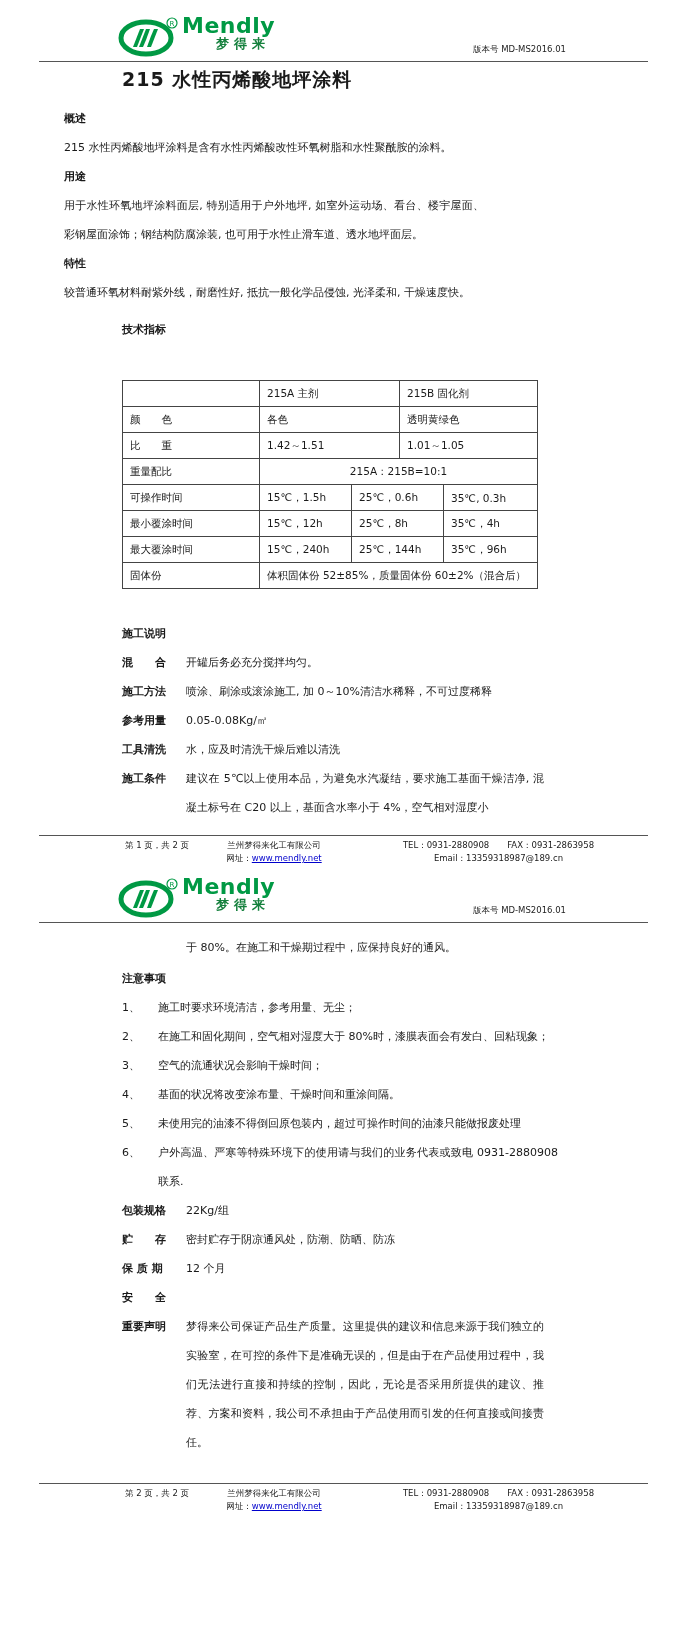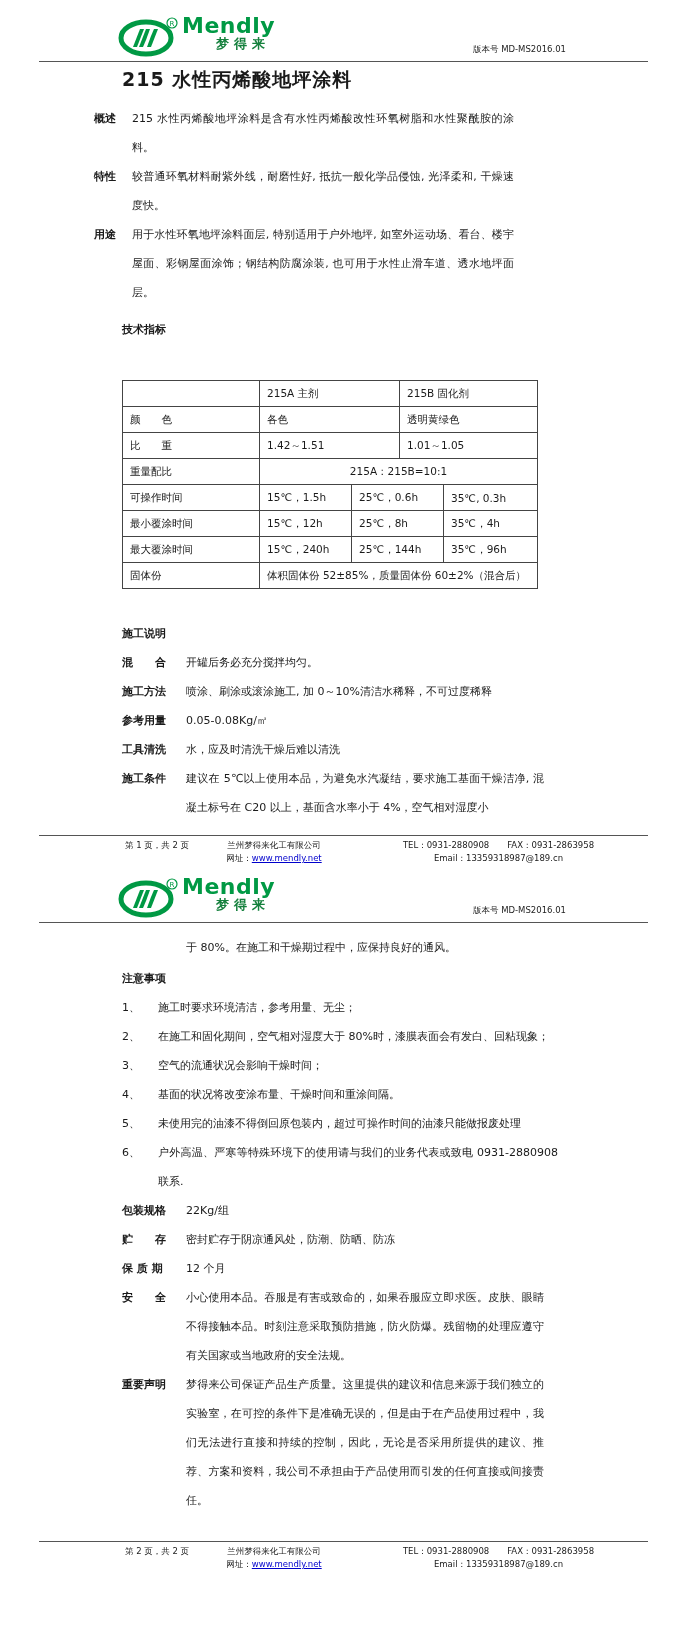--- a/index.html
+++ b/index.html
@@ -28,21 +28,21 @@
     font-size:13px; letter-spacing:5px; margin:1px 0 0 34px; line-height:14px;
   }
   .version { font-size:8.5px; color:#222; padding-bottom:2px; }
   .header-rule { border:none; border-top:1.5px solid #555; margin:0 39px; }
 
   
   .doc-title {
     font-size:19px; font-weight:bold; letter-spacing:1px;
     margin:5px 16px 11px 122px;
   }
-  .sec { display:flex; margin:0 0 0 94px; width:420px; }
+  .sec { display:flex; margin:0 0 0 64px; width:420px;flex-direction:column; }
   .sec-label { font-weight:bold; width:38px; flex-shrink:0; line-height:29px; }
   .sec-text { flex:1; line-height:29px; text-align:justify; }
   .heading { font-weight:bold; margin:8px 0 0 122px; line-height:29px; }
 
   
   table.tech {
     border-collapse:collapse; margin:36px 0 0 122px;
     width:416px; font-size:10.5px;
   }
   table.tech td {
@@ -101,26 +101,26 @@
     </div>
     <hr class="header-rule">
 
     <div class="doc-title">215 水性丙烯酸地坪涂料</div>
 
     <div class="sec">
       <span class="sec-label">概述</span>
       <span class="sec-text">215 水性丙烯酸地坪涂料是含有水性丙烯酸改性环氧树脂和水性聚酰胺的涂料。</span>
     </div>
     <div class="sec">
+      <span class="sec-label">用途</span>
+      <span class="sec-text">用于水性环氧地坪涂料面层, 特别适用于户外地坪, 如室外运动场、看台、楼宇屋面、彩钢屋面涂饰；钢结构防腐涂装, 也可用于水性止滑车道、透水地坪面层。</span>
+    </div>
+    <div class="sec">
       <span class="sec-label">特性</span>
       <span class="sec-text">较普通环氧材料耐紫外线，耐磨性好, 抵抗一般化学品侵蚀, 光泽柔和, 干燥速度快。</span>
-    </div>
-    <div class="sec">
-      <span class="sec-label">用途</span>
-      <span class="sec-text">用于水性环氧地坪涂料面层, 特别适用于户外地坪, 如室外运动场、看台、楼宇屋面、彩钢屋面涂饰；钢结构防腐涂装, 也可用于水性止滑车道、透水地坪面层。</span>
     </div>
 
     <div class="heading">技术指标</div>
 
     <table class="tech">
       <colgroup>
         <col style="width:138px">
           <col style="width:92px">
           <col style="width:48px">
           <col style="width:44px">
@@ -270,21 +270,20 @@
     <div class="ci">
       <span class="ci-label">贮　　存</span>
       <span class="ci-text">密封贮存于阴凉通风处，防潮、防晒、防冻</span>
     </div>
     <div class="ci">
       <span class="ci-label">保 质 期</span>
       <span class="ci-text">12 个月</span>
     </div>
     <div class="ci">
       <span class="ci-label">安　　全</span>
-      <span class="ci-text">小心使用本品。吞服是有害或致命的，如果吞服应立即求医。皮肤、眼睛不得接触本品。时刻注意采取预防措施，防火防爆。残留物的处理应遵守有关国家或当地政府的安全法规。</span>
     </div>
     <div class="ci">
       <span class="ci-label">重要声明</span>
       <span class="ci-text">梦得来公司保证产品生产质量。这里提供的建议和信息来源于我们独立的实验室，在可控的条件下是准确无误的，但是由于在产品使用过程中，我们无法进行直接和持续的控制，因此，无论是否采用所提供的建议、推荐、方案和资料，我公司不承担由于产品使用而引发的任何直接或间接责任。</span>
     </div>
 
     <div class="page-footer" style="margin-top:26px">
       <div class="footer-cols">
         <div class="f-left">第 2 页，共 2 页</div>
         <div class="f-mid">

